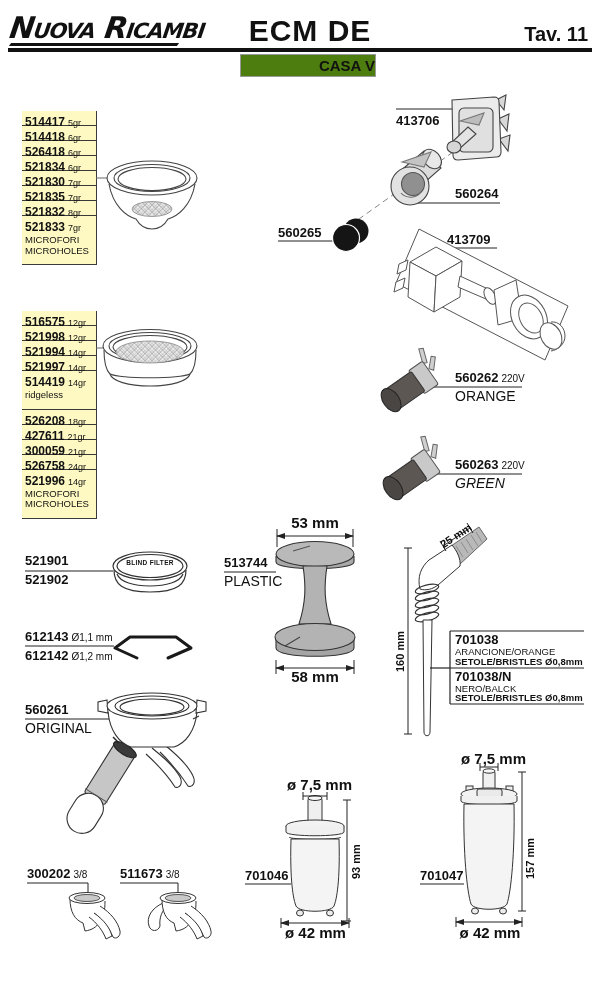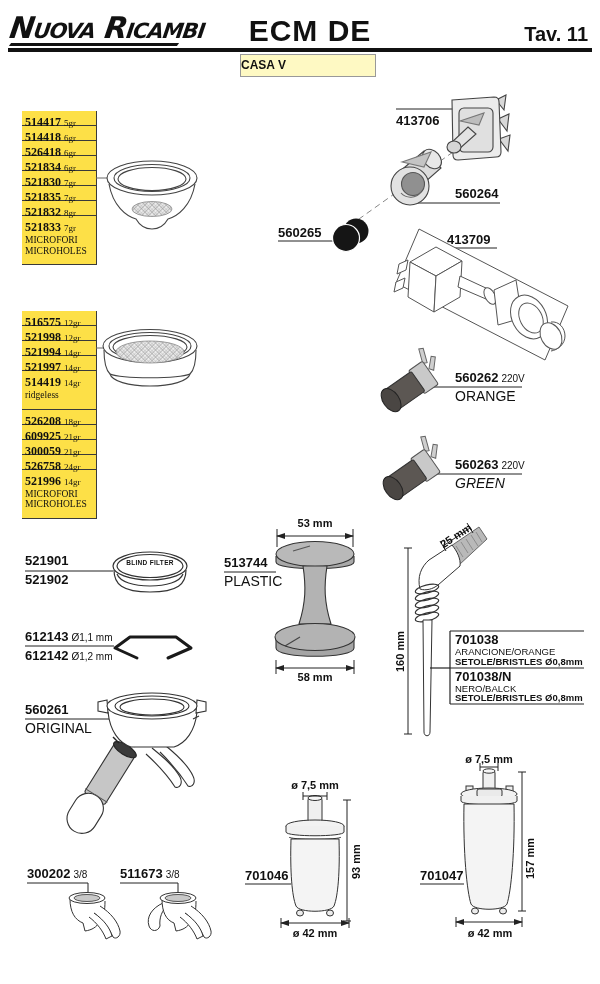--- a/index.html
+++ b/index.html
@@ -7,34 +7,34 @@
        font-family:"Liberation Sans","DejaVu Sans",sans-serif;color:#111;}
   .abs{position:absolute;}
   
   .logo{position:absolute;font-family:"DejaVu Sans",sans-serif;font-weight:bold;font-style:italic;
         font-variant:small-caps;font-size:30px;line-height:28px;letter-spacing:-1px;
         transform:skewX(-8deg);white-space:nowrap;}
   .logobar{position:absolute;background:#111;transform:skewX(-35deg);}
   .title{position:absolute;font-weight:bold;font-size:30px;letter-spacing:1px;text-align:center;}
   .tav{position:absolute;font-weight:bold;font-size:20px;text-align:right;}
   .rule{position:absolute;background:#111;}
-  .casabox{position:absolute;border:1px solid #999;font-weight:bold;font-size:12px;
-           text-align:left;line-height:21px;background:#fef9c3;}
+  .casabox{position:absolute;border:1px solid #999;font-weight:bold;font-size:15px;
+           text-align:right;line-height:21px;background:#4d7c0f;}
   
-  .plist{position:absolute;border-right:1px solid #3a3a3a;background:#fde047;font-family:Liberation Serif, serif;}
+  .plist{position:absolute;border-right:1px solid #3a3a3a;background:#fef9c3;}
   .prow{border-bottom:1px solid #3a3a3a;padding:1px 2px 0 3px;white-space:nowrap;height:13px;}
   .prow.tall{height:auto;padding-bottom:8px;}
   .pcode{font-weight:bold;font-size:12px;line-height:12px;}
   .psize{font-size:9px;margin-left:3px;}
   .pnote{font-size:9.5px;line-height:10.5px;}
   
   .lbl{position:absolute;font-weight:bold;font-size:13px;white-space:nowrap;line-height:14px;}
   .sfx{font-weight:normal;font-size:10px;margin-left:3px;}
   .small{position:absolute;font-size:14px;white-space:nowrap;line-height:12px;}
-  .dim{position:absolute;font-size:11px;font-weight:bold;white-space:nowrap;text-align:center;line-height:12px;}
+  .dim{position:absolute;font-size:15px;font-weight:bold;white-space:nowrap;text-align:center;line-height:12px;}
   .vdim{position:absolute;font-size:11px;font-weight:bold;white-space:nowrap;
         transform:rotate(-90deg);transform-origin:0 0;}
   .adim{position:absolute;font-size:11px;font-weight:bold;white-space:nowrap;
         transform:rotate(-33deg);transform-origin:0 0;}
   .bnote{position:absolute;font-size:9.5px;white-space:nowrap;line-height:10px;}
   .bnote.b{font-weight:bold;}
   .blindtxt{position:absolute;font-size:6.5px;font-weight:bold;letter-spacing:.3px;
             text-align:center;white-space:nowrap;}
 </style>
 </head>
@@ -65,21 +65,21 @@
 <div class="plist" style="left:22px;top:311px;width:74px;">
   <div class="prow"><span class="pcode">516575</span><span class="psize">12gr</span></div>
   <div class="prow"><span class="pcode">521998</span><span class="psize">12gr</span></div>
   <div class="prow"><span class="pcode">521994</span><span class="psize">14gr</span></div>
   <div class="prow"><span class="pcode">521997</span><span class="psize">14gr</span></div>
   <div class="prow tall">
     <div><span class="pcode">514419</span><span class="psize">14gr</span></div>
     <div class="pnote">ridgeless</div>
   </div>
   <div class="prow"><span class="pcode">526208</span><span class="psize">18gr</span></div>
-  <div class="prow"><span class="pcode">609925</span><span class="psize">21gr</span></div>
+  <div class="prow"><span class="pcode">427611</span><span class="psize">21gr</span></div>
   <div class="prow"><span class="pcode">300059</span><span class="psize">21gr</span></div>
   <div class="prow"><span class="pcode">526758</span><span class="psize">24gr</span></div>
   <div class="prow tall">
     <div><span class="pcode">521996</span><span class="psize">14gr</span></div>
     <div class="pnote">MICROFORI</div>
     <div class="pnote">MICROHOLES</div>
   </div>
 </div>
 
 <svg class="abs" style="left:0;top:0;" width="600" height="984" viewBox="0 0 600 984">

